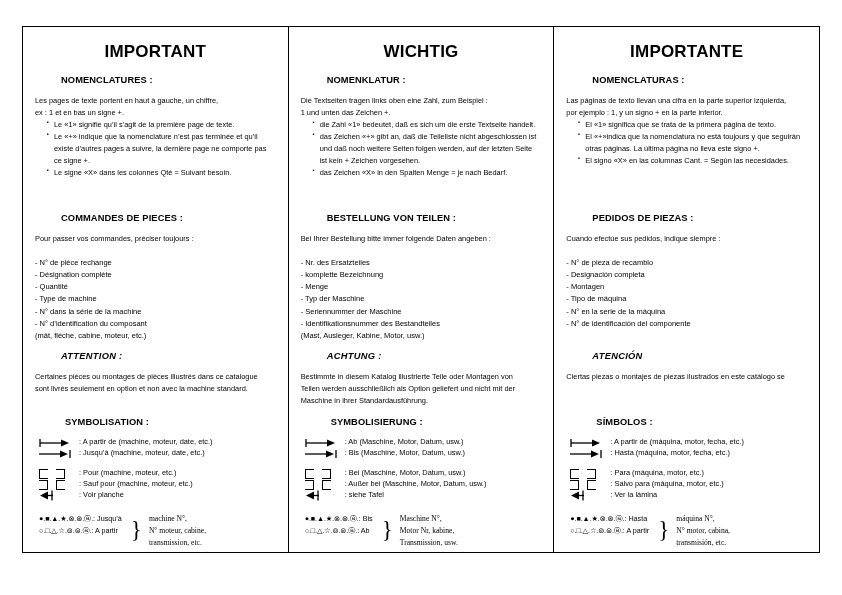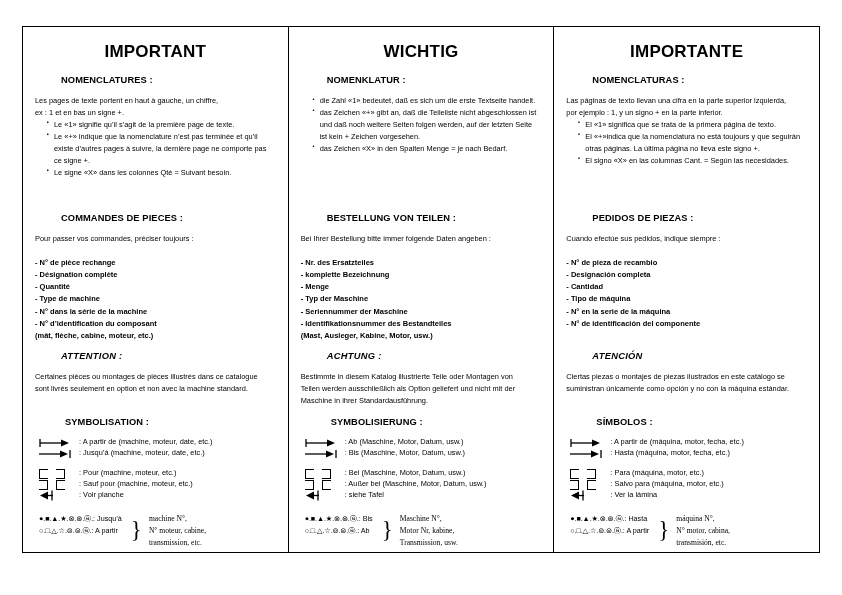--- a/index.html
+++ b/index.html
@@ -78,21 +78,21 @@
     content: "\25AA";
     position: absolute;
     left: 0;
     top: -0.5px;
     font-size: 5.5px;
   }
 
   .bold-list {
     font-size: 7.5px;
     line-height: 1.62;
-    font-weight: bold;
+    font-weight: normal;
     margin: 0;
   }
 
   
   .blk-nomen  { position: absolute; left: 12px; right: 12px; top: 48px; }
   .blk-orders { position: absolute; left: 12px; right: 12px; top: 186px; }
   .blk-attn   { position: absolute; left: 12px; right: 12px; top: 324px; }
   .blk-sym    { position: absolute; left: 16px; right: 12px; top: 390px; }
   .spacer-md { height: 12px; }
 
@@ -274,20 +274,24 @@
         </div>
       </div>
     </div>
   </div>
 
   <div class="col">
     <div class="col-title">WICHTIG</div>
 
     <div class="blk-nomen">
       <div class="sec-head">NOMENKLATUR :</div>
+      <div class="para">
+        <span>Die Textseiten tragen links oben eine Zahl, zum Beispiel :</span><br>
+        <span>1 und unten das Zeichen +.</span>
+      </div>
       <ul class="bullets">
         <li>die Zahl «1» bedeutet, daß es sich um die erste Textseite handelt.</li>
         <li>das Zeichen «+» gibt an, daß die Teileliste nicht abgeschlossen ist und daß noch weitere Seiten folgen werden, auf der letzten Seite ist kein + Zeichen vorgesehen.</li>
         <li>das Zeichen «X» in den Spalten Menge = je nach Bedarf.</li>
       </ul>
     </div>
 
     <div class="blk-orders">
       <div class="sec-head">BESTELLUNG VON TEILEN :</div>
       <div class="para">Bei Ihrer Bestellung bitte immer folgende Daten angeben :</div>
@@ -400,32 +404,31 @@
       </ul>
     </div>
 
     <div class="blk-orders">
       <div class="sec-head">PEDIDOS DE PIEZAS :</div>
       <div class="para">Cuando efectúe sus pedidos, indique siempre :</div>
       <div class="spacer-md"></div>
       <div class="bold-list">
         <div>- N° de pieza de recambio</div>
         <div>- Designación completa</div>
-        <div>- Cantidad</div>
+        <div>- Montagen</div>
         <div>- Tipo de máquina</div>
         <div>- N° en la serie de la máquina</div>
         <div>- N° de identificación del componente</div>
       </div>
     </div>
 
     <div class="blk-attn">
       <div class="sec-head italic">ATENCIÓN</div>
       <div class="para">
         <span>Ciertas piezas o montajes de piezas ilustrados en este catálogo se</span><br>
-        <span>suministran únicamente como opción y no con la máquina estándar.</span>
       </div>
     </div>
 
     <div class="blk-sym">
       <div class="sec-head">SÍMBOLOS :</div>
 
       <div class="sym-group">
         <div class="sym-row">
           <span class="sym-glyph">
             <svg class="arrow" width="34" height="10" viewBox="0 0 34 10">

